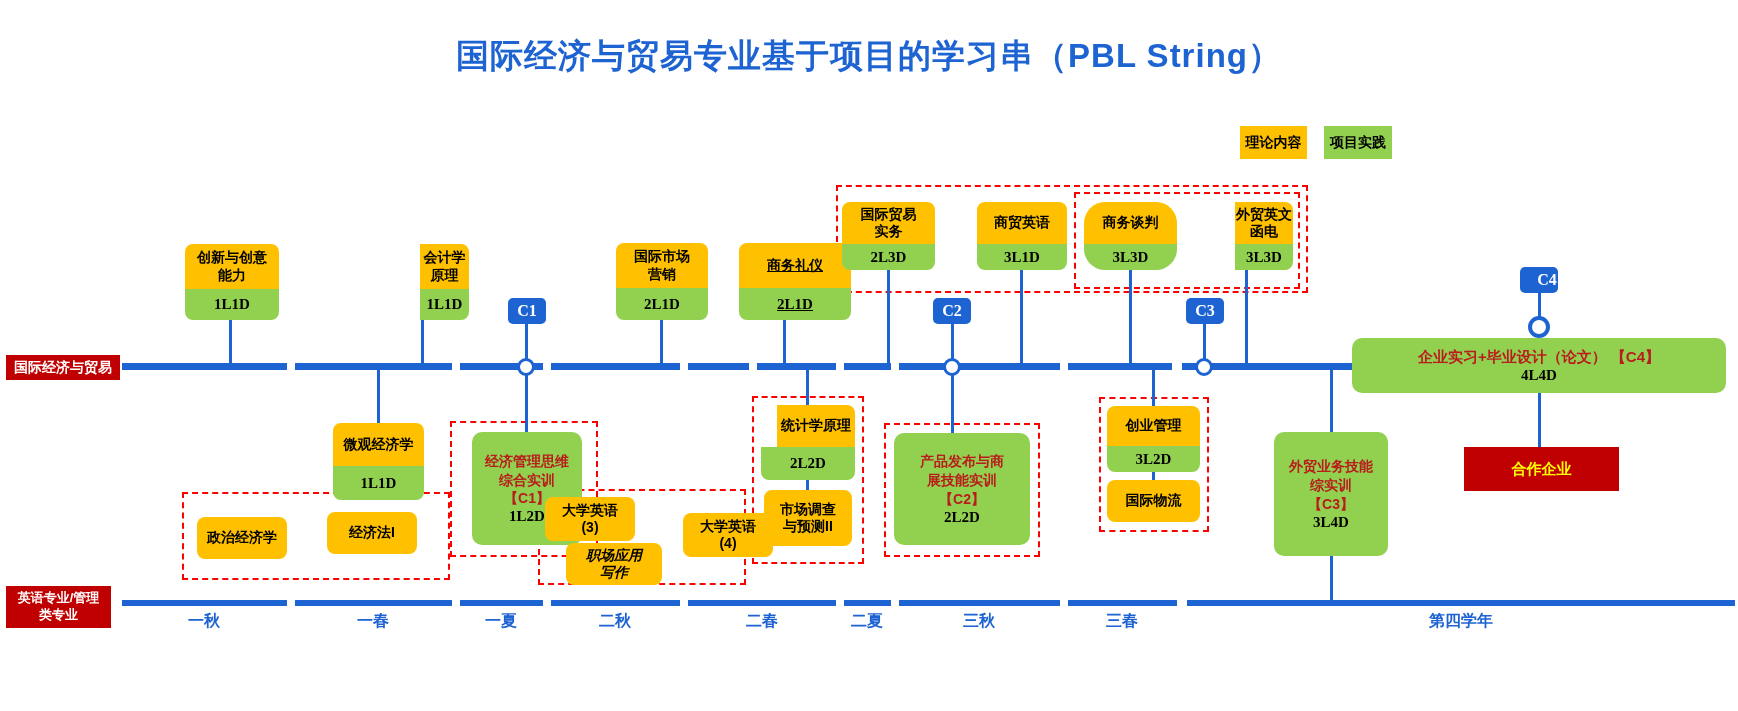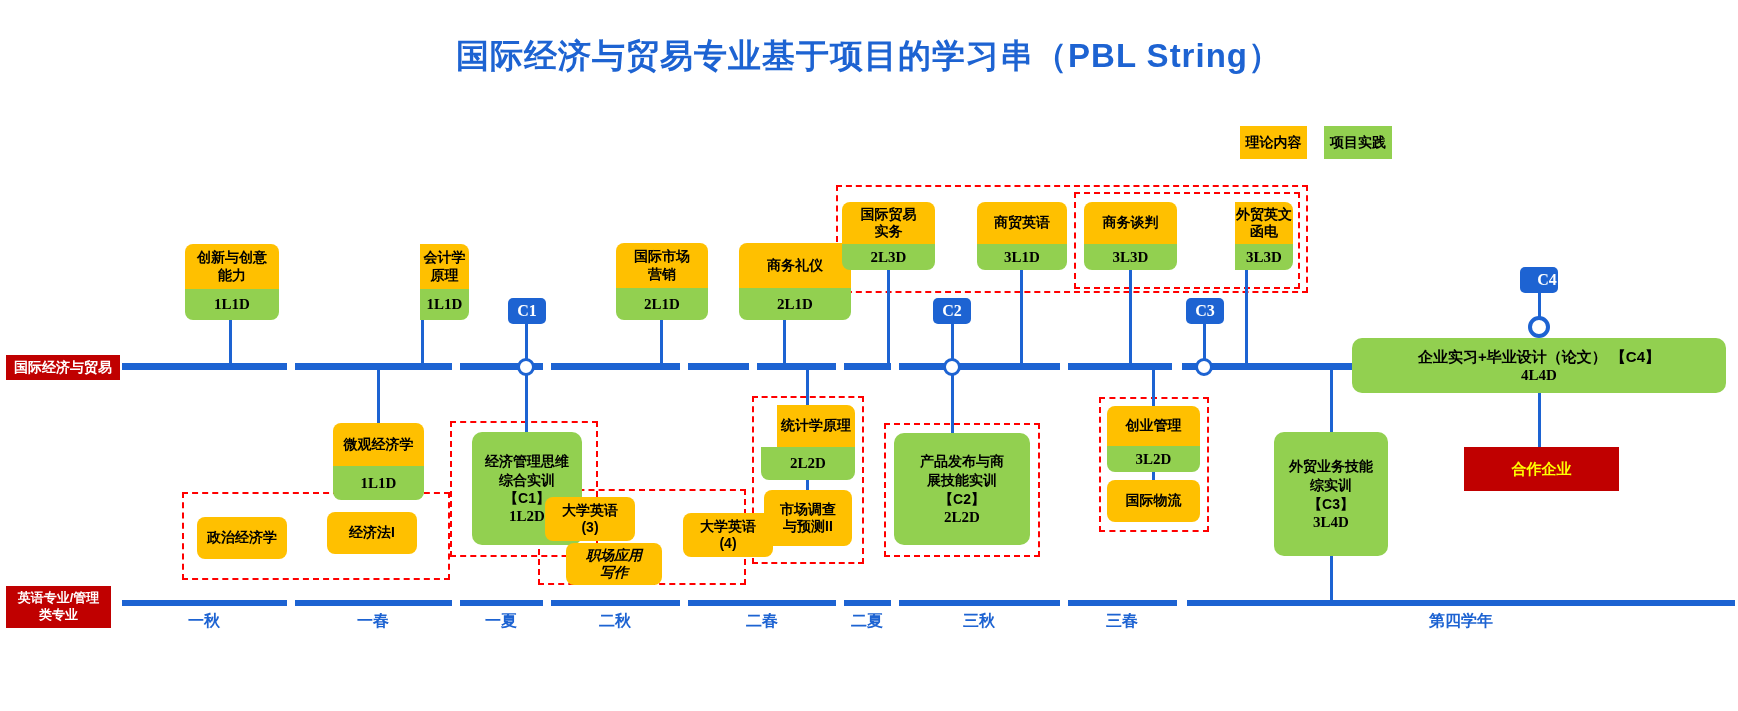--- a/index.html
+++ b/index.html
@@ -18,21 +18,21 @@
             font-family:"Liberation Serif","DejaVu Serif",serif; font-weight:bold; font-size:15px; color:#000; }
 
   
   .ybox { position:absolute; background:#FFC000; border-radius:8px; display:flex; align-items:center;
           justify-content:center; font-weight:bold; font-size:14px; color:#000; text-align:center;
           white-space:pre-line; line-height:1.25; z-index:3; }
 
   
   .gbox { position:absolute; background:#92D050; border-radius:10px; display:flex; flex-direction:column;
           align-items:center; justify-content:center; z-index:3; }
-  .gbox .gt { font-weight:bold; font-size:14px; color:#000000; text-align:center; white-space:pre-line; line-height:1.35; }
+  .gbox .gt { font-weight:bold; font-size:14px; color:#b91c1c; text-align:center; white-space:pre-line; line-height:1.35; }
   .gbox .gc { font-family:"Liberation Serif","DejaVu Serif",serif; font-weight:bold; font-size:15px; color:#000; }
 
   .hseg  { position:absolute; height:7px; background:#1D63D2; z-index:2; }
   .hseg2 { position:absolute; height:6px; background:#1D63D2; z-index:2; }
   .vline { position:absolute; width:3px; background:#1D63D2; z-index:2; }
 
   .cnode { position:absolute; width:38px; height:26px; background:#1D63D2; color:#fff; border-radius:5px;
            font-family:"Liberation Serif","DejaVu Serif",serif; font-weight:bold; font-size:16px;
            display:flex; align-items:center; justify-content:center; z-index:4; }
   .circle { position:absolute; width:18px; height:18px; border:3px solid #1D63D2; background:#fff;
@@ -146,34 +146,34 @@
   </div>
   <div class="box" style="left:377px; top:244px; width:92px; height:76px;padding-left:43px;">
     <div class="t" style="height:45px;">会计学原理</div>
     <div class="c" style="height:31px;">1L1D</div>
   </div>
   <div class="box" style="left:616px; top:243px; width:92px; height:77px;">
     <div class="t" style="height:45px;">国际市场
 营销</div>
     <div class="c" style="height:32px;">2L1D</div>
   </div>
-  <div class="box" style="left:739px; top:243px; width:112px; height:77px;">
+  <div class="box" style="left:739px; top:243px; width:112px; height:77px;text-decoration:underline;">
     <div class="t" style="height:45px;">商务礼仪</div>
     <div class="c" style="height:32px;">2L1D</div>
   </div>
   <div class="box" style="left:842px; top:202px; width:93px; height:68px;">
     <div class="t" style="height:42px;">国际贸易
 实务</div>
     <div class="c" style="height:26px;">2L3D</div>
   </div>
   <div class="box" style="left:977px; top:202px; width:90px; height:68px;">
     <div class="t" style="height:42px;">商贸英语</div>
     <div class="c" style="height:26px;">3L1D</div>
   </div>
-  <div class="box" style="left:1084px; top:202px; width:93px; height:68px;">
+  <div class="box" style="left:1084px; top:202px; width:93px; height:68px;border-radius:21px;">
     <div class="t" style="height:42px;">商务谈判</div>
     <div class="c" style="height:26px;">3L3D</div>
   </div>
   <div class="box" style="left:1201px; top:202px; width:92px; height:68px;padding-left:34px;">
     <div class="t" style="height:42px;">外贸英文
 函电</div>
     <div class="c" style="height:26px;">3L3D</div>
   </div>
 
   <div class="box" style="left:333px; top:423px; width:91px; height:77px;">

